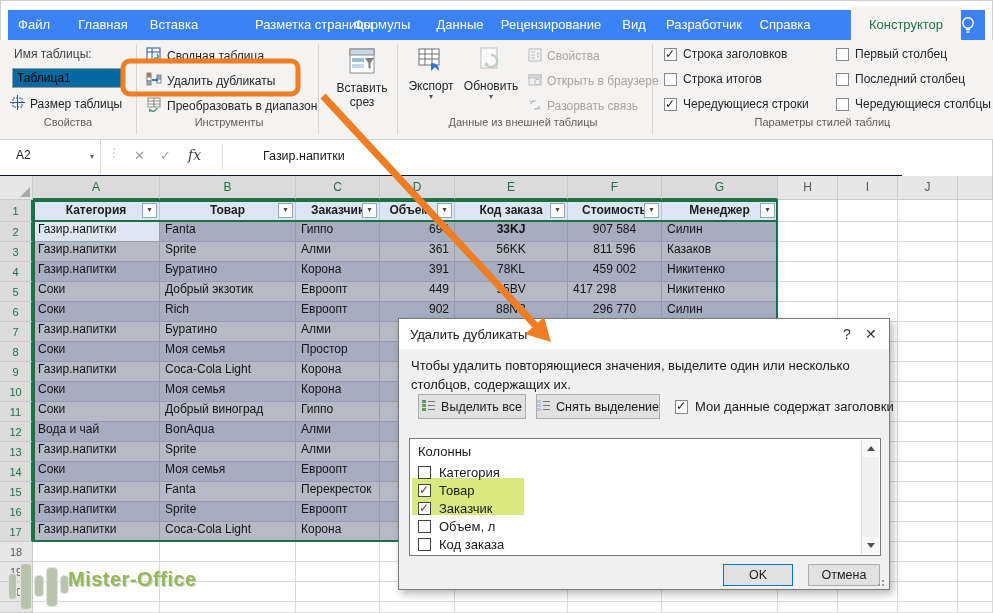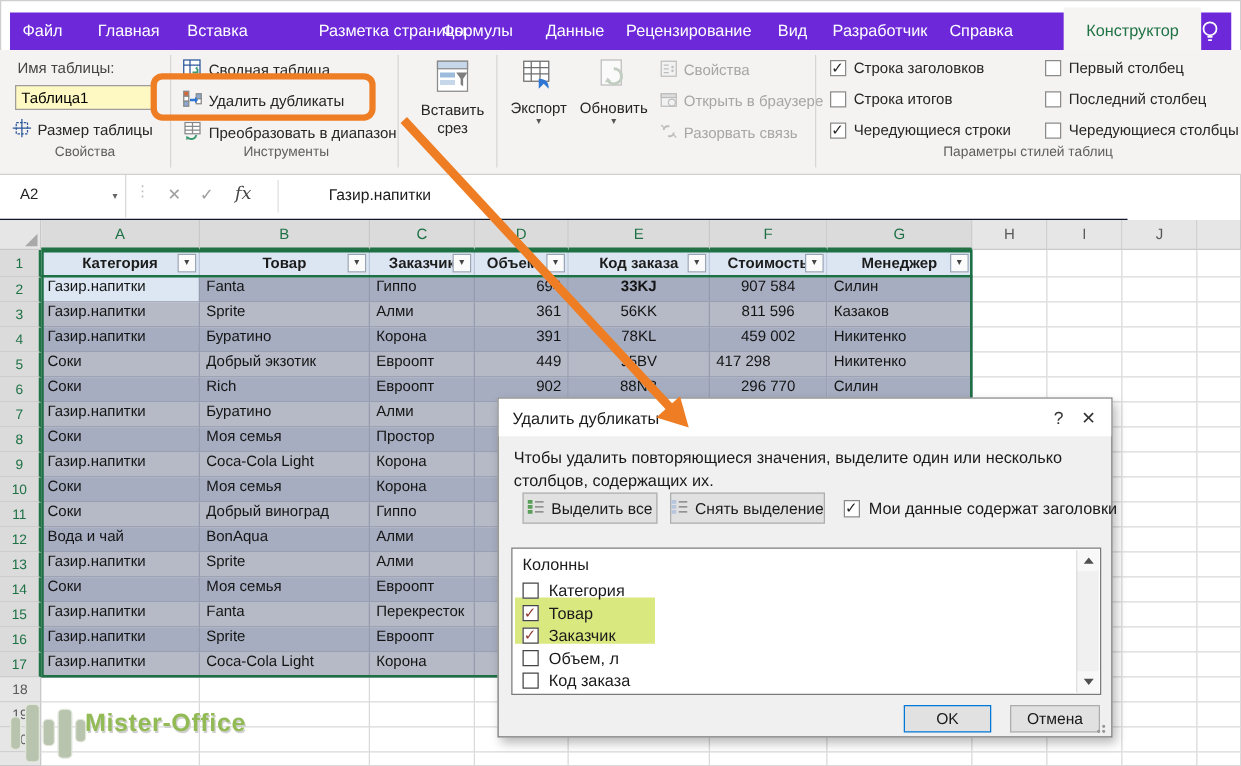--- a/index.html
+++ b/index.html
@@ -1,33 +1,33 @@
 <!DOCTYPE html>
 <html><head>
 <meta charset="utf-8">
 <style>
   html,body{margin:0;padding:0;background:#fff;}
   .screen{position:relative;width:993px;height:613px;background:#fff;overflow:hidden;
           font-family:"Liberation Sans",sans-serif;box-shadow:inset 0 0 0 1px #cfcfcf;}
   
-  .tabbar{position:absolute;left:8px;top:10px;width:977px;height:30px;background:#6d28d9;}
+  .tabbar{position:absolute;left:8px;top:10px;width:977px;height:30px;background:#3b82f6;}
   .tab{position:absolute;top:0;height:30px;line-height:30px;color:#fff;font-size:13px;
        transform:translateX(-50%);white-space:nowrap;padding:0 6px;cursor:default;}
   .tab.active{background:#f5f4f2;color:#217346;top:-4px;height:34px;line-height:38px;padding:0 18px;}
   .bulb{position:absolute;right:6px;top:4px;width:22px;height:22px;}
   
   .ribbon{position:absolute;left:0;top:40px;width:993px;height:99px;background:#f4f3f2;
           border-bottom:1px solid #d2d0ce;font-size:12px;color:#262626;}
   .vsep{position:absolute;top:4px;height:90px;width:1px;background:#d8d6d3;}
   .glabel{position:absolute;top:76px;font-size:11px;color:#605e5c;text-align:center;}
   .rlabel{position:absolute;font-size:12px;color:#444;}
   .ritem{position:absolute;height:20px;display:flex;align-items:center;gap:5px;white-space:nowrap;cursor:default;}
   .ritem.dis{color:#a8a6a4;}
   .tname{position:absolute;left:12px;top:28px;width:102px;height:18px;border:1px solid #9f9d9b;
-         font-family:"Liberation Sans",sans-serif;font-size:12px;padding:0 4px;background:#fef9c3;}
+         font-family:"Liberation Sans",sans-serif;font-size:12px;padding:0 4px;background:#0369a1;}
   .bigbtn{position:absolute;top:3px;height:90px;text-align:center;font-size:12px;color:#262626;cursor:default;}
   .bigbtn .bi{display:block;margin:3px auto 2px auto;}
   .ddv{font-size:8px;color:#555;line-height:8px;}
   .cb{width:13px;height:13px;border:1px solid #8a8a8a;background:#fff;position:relative;flex:0 0 13px;box-sizing:border-box;}
   .cb.on:after{content:"✓";position:absolute;left:0px;top:-2px;font-size:12px;color:#222;}
   .styles-row{position:absolute;display:flex;align-items:center;gap:6px;white-space:nowrap;}
   
   .fbar{position:absolute;left:0;top:140px;width:902px;height:35px;background:#fff;border-bottom:4px solid #0f172a;}
   .namebox{position:absolute;left:8px;top:0;width:92px;height:34px;border-right:1px solid #d8d8d8;}
   .namebox .nb-text{position:absolute;left:8px;top:8px;font-size:12px;color:#222;}
@@ -202,20 +202,21 @@
         <div class="ritem dis" style="left: 528px; top: 56px;">
           <span><svg width="14" height="14" viewBox="0 0 14 14">
               <path d="M3 6 a3 3 0 0 1 3 -3 l1.5 0" fill="none" stroke="#bdbdbd" stroke-width="1.6"></path>
               <path d="M11 8 a3 3 0 0 1 -3 3 l-1.5 0" fill="none" stroke="#bdbdbd" stroke-width="1.6"></path>
               <line x1="1" y1="2" x2="3" y2="4" stroke="#bdbdbd"></line>
               <line x1="11" y1="10" x2="13" y2="12" stroke="#bdbdbd"></line>
             </svg></span>
           <span>Разорвать связь</span>
         </div>
       </div>
+    <div class="glabel" style="left:398px;width:250px">Данные из внешней таблицы</div>
     <div class="vsep" style="left:652px"></div>
 
     <div id="style-checks">
         <div class="styles-row" style="left: 664px; top: 7px;">
           <span class="cb on"></span>
           <span>Строка заголовков</span>
         </div>
         <div class="styles-row" style="left: 664px; top: 32px;">
           <span class="cb"></span>
           <span>Строка итогов</span>

